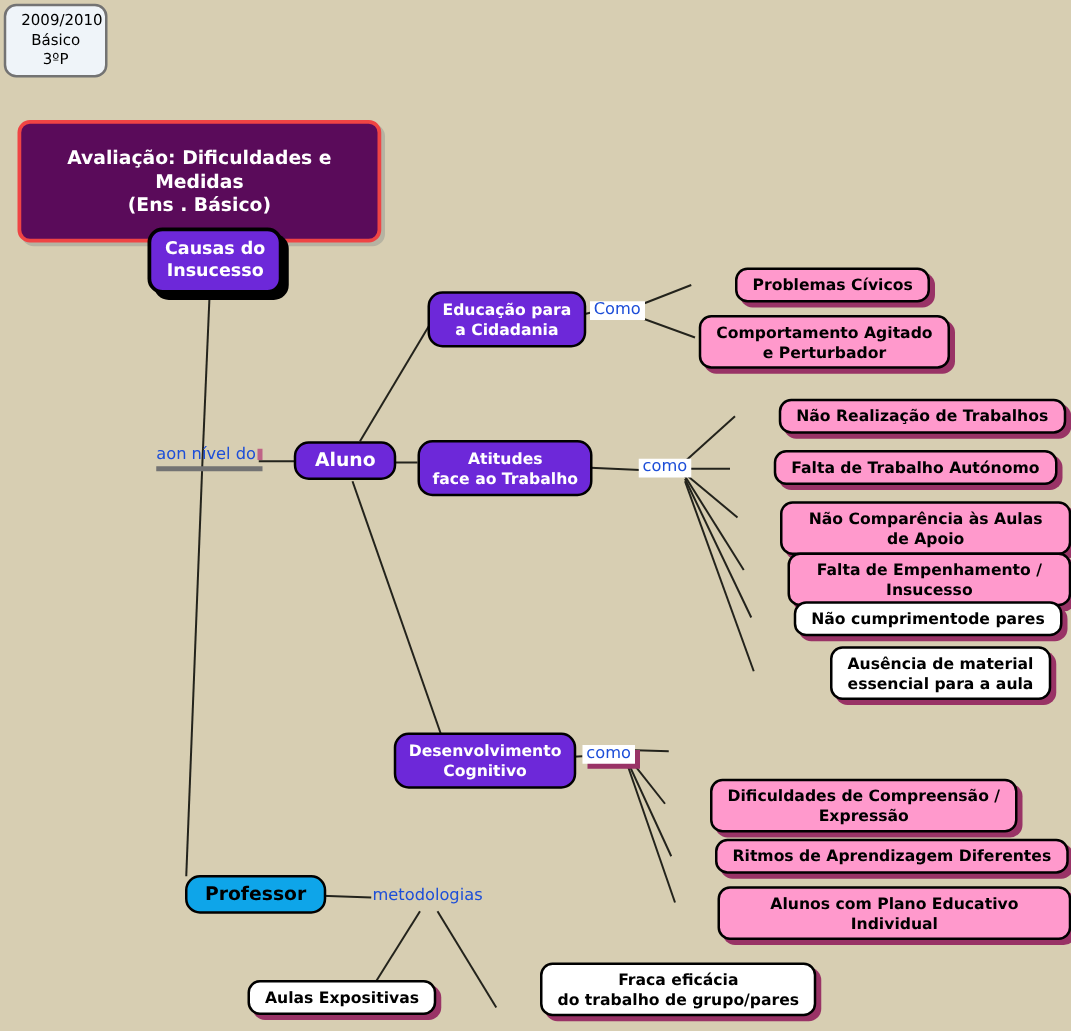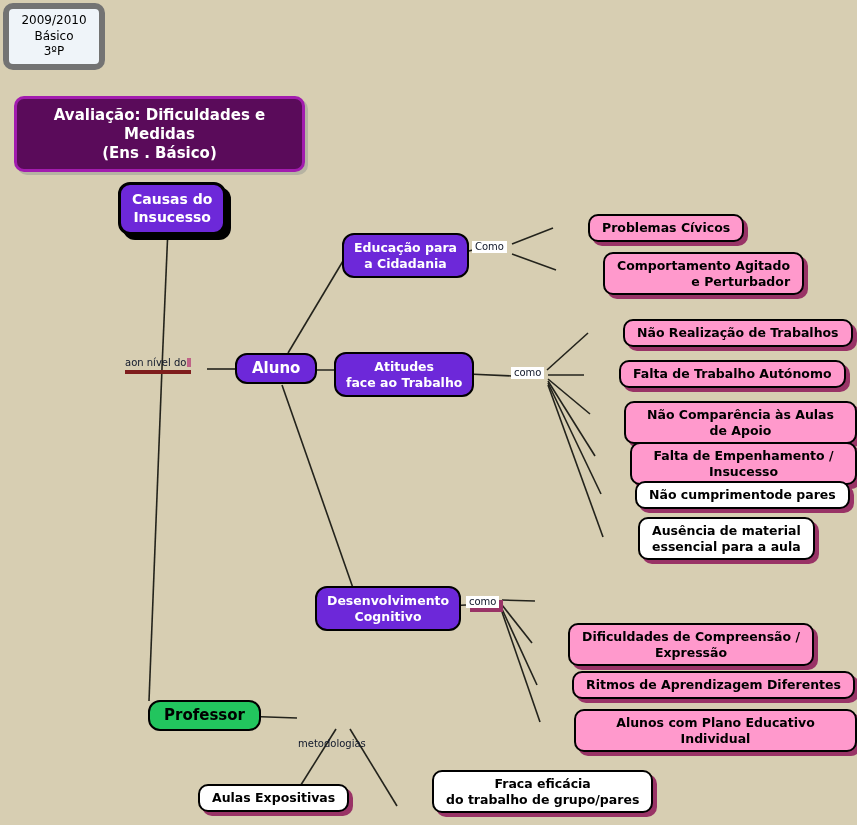--- a/index.html
+++ b/index.html
@@ -25,43 +25,43 @@
   .leaf{
     background:#FF99CC;color:#000;font-weight:bold;
     border:2px solid #000;border-radius:10px;
     font-size:12.5px;padding:4px 12px;
     box-shadow:4px 4px 0 0 #993366;
     white-space:pre-line;
     margin-left:35px;
   }
   .leaf.white{background:#ffffff;}
   .plain-node{
-    background:#22c55e;color:#000;font-weight:bold;
+    background:#0ea5e9;color:#000;font-weight:bold;
     border:2px solid #000;border-radius:12px;
     font-size:15px;padding:4px 14px;
   }
   .title-box{
     background:#5A0B5A;color:#ffffff;font-weight:bold;
-    border:3px solid #a21caf;border-radius:10px;
-    font-size:15px;width:291px;padding:7px 0;
+    border:3px solid #ef4444;border-radius:10px;
+    font-size:15px;width:291px;padding:18px 0;
     box-shadow:3px 3px 0 0 #b6b3a2;
   }
   .period-box{
     background:#EFF4F9;color:#000;
-    border:6px solid #737373;border-radius:10px;
-    font-size:12px;width:102px;padding:4px 12px;line-height:1.3;
+    border:2px solid #737373;border-radius:10px;
+    font-size:12px;width:83px;padding:4px 12px;line-height:1.3;
   }
   .link-label{
-    position:absolute;z-index:3;font-size:10px;color:#0f172a;
+    position:absolute;z-index:3;font-size:13px;color:#1d4ed8;
     white-space:nowrap;line-height:1.15;
   }
   .link-label.boxed{background:#ffffff;padding:0 3px;}
   .link-label.boxed.shadowed{box-shadow:4px 4px 0 0 #993366;}
   .link-label.underlined{
-    border-bottom:4px solid #7f1d1d;padding-bottom:1px;
+    border-bottom:4px solid #737373;padding-bottom:1px;
   }
   .link-label.underlined::after{
     content:"";display:inline-block;width:4px;height:9px;
     background:#BF6387;margin-left:1px;vertical-align:-1px;
   }
 </style>
 </head>
 <body>
 
 <div id="canvas">
@@ -111,34 +111,34 @@
   <div class="node concept" style="left:342px;top:233px;">Educação para
 a Cidadania</div>
 
   <div class="node concept" style="left:315px;top:586px;">Desenvolvimento
 Cognitivo</div>
 
   <div class="node plain-node" style="left:148px;top:700px;">Professor</div>
 
   <div class="node leaf" style="left:553px;top:214px;">Problemas Cívicos</div>
 
-  <div class="node leaf" style="left:568px;top:252px;text-align:right;">Comportamento Agitado
+  <div class="node leaf" style="left:524px;top:252px;">Comportamento Agitado
 e Perturbador</div>
 
   <div class="node leaf" style="left:588px;top:319px;">Não Realização de Trabalhos</div>
 
   <div class="node leaf" style="left:584px;top:360px;border-radius:10px;">Falta de Trabalho Autónomo</div>
 
   <div class="node leaf" style="left:589px;top:401px;">Não Comparência às Aulas de Apoio</div>
 
   <div class="node leaf" style="left:595px;top:442px;">Falta de Empenhamento / Insucesso</div>
 
   <div class="node leaf white" style="left:600px;top:481px;">Não cumprimentode pares</div>
 
-  <div class="node leaf white" style="left:603px;top:517px;">Ausência de material
+  <div class="node leaf white" style="left:629px;top:517px;text-align:right;">Ausência de material
 essencial para a aula</div>
 
 
   <div class="node leaf" style="left:533px;top:623px;">Dificuldades de Compreensão /
 Expressão</div>
 
   <div class="node leaf" style="left:537px;top:671px;">Ritmos de Aprendizagem Diferentes</div>
 
   <div class="node leaf" style="left:539px;top:709px;">Alunos com Plano Educativo Individual</div>
 
@@ -148,15 +148,15 @@
 do trabalho de grupo/pares</div>
 
   <span class="link-label underlined" style="left:125px;top:357px;">aon nível do</span>
 
   <span class="link-label boxed" style="left:472px;top:241px;">Como</span>
 
   <span class="link-label boxed" style="left:511px;top:367px;">como</span>
 
   <span class="link-label boxed shadowed" style="left:466px;top:596px;">como</span>
 
-  <span class="link-label" style="left:298px;top:710px;margin-top:28px;">metodologias</span>
+  <span class="link-label" style="left:298px;top:710px;">metodologias</span>
 
 </div>
 
 </body></html>

